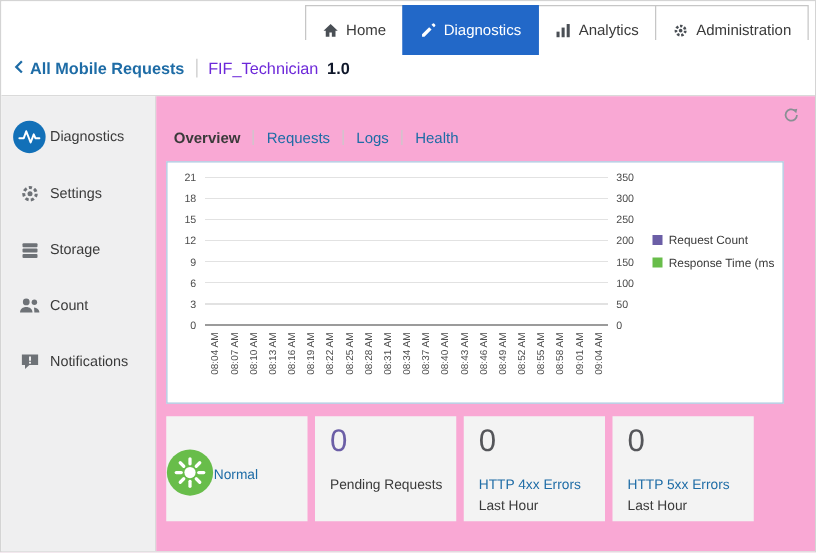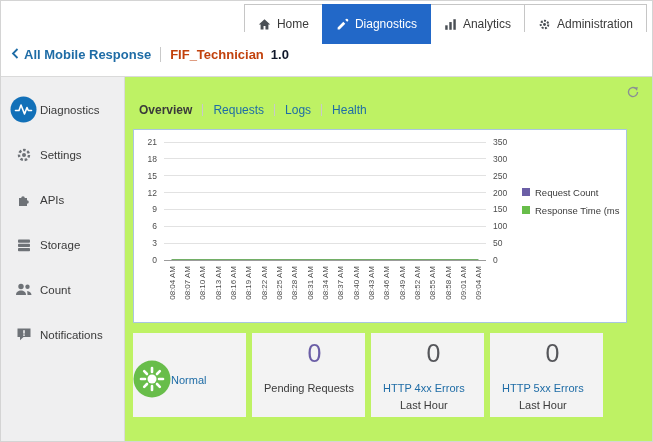--- a/index.html
+++ b/index.html
@@ -10,29 +10,29 @@
   
   .topnav { position:absolute; top:0; left:0; right:0; height:31px; display:flex; justify-content:flex-end; align-items:flex-start; padding:3px 5px 0 0; background:#fff; }
   .nav-tab { display:flex; align-items:center; gap:6px; height:40px; padding:0 13px; border:1px solid #c6c6c6; margin-left:-1px; background:#fff; font-size:12px; cursor:pointer; white-space:nowrap; }
   .nav-tab.active { background:var(--accent-blue,#2268c8); border-color:var(--accent-blue,#2268c8); color:#fff; position:relative; z-index:1; }
   .nav-icon { display:flex; align-items:center; }
 
   
   .breadcrumb-row { position:absolute; top:31px; left:0; right:0; height:45px; display:flex; align-items:center; padding-left:10px; font-size:13px; border-bottom:1px solid #dadada; background:#fff; }
   .crumb-back { color:var(--link-blue,#1e6ca6); font-weight:bold; margin-left:5px; cursor:pointer; }
   .crumb-sep { width:1px; height:15px; background:#c9c9c9; margin:0 9px; }
-  .crumb-name { font-weight:bold; color:#c2410c; }
+  .crumb-name { font-weight:normal; color:#6d28d9; }
   .crumb-version { font-weight:bold; color:#0f172a; margin-left:7px; }
 
   
   .content { position:absolute; top:76px; left:0; right:0; bottom:0; display:flex; }
   .sidebar { width:124px; background:#efeff0; border-right:1px solid #dadada; padding-top:10px; flex:none; }
   .side-item { display:flex; align-items:center; height:45px; padding-left:6px; font-size:11.5px; color:#3a3a3a; cursor:pointer; }
   .side-icon { width:33px; display:flex; justify-content:center; align-items:center; flex:none; }
-  .main { flex:1; position:relative; background:#bef264;text-align:center; }
+  .main { flex:1; position:relative; background:#f9a8d4; }
 
   
   .tabs-row { position:absolute; top:26px; left:14px; display:flex; align-items:center; font-size:12px; }
   .tab { color:var(--link-blue,#1e6ca6); cursor:pointer; }
   .tab.active { color:#3a3a3a; font-weight:bold; cursor:default; }
   .tab-sep { width:1px; height:12px; background:#c9c9c9; margin:0 10px; }
   .refresh-btn { position:absolute; top:8px; right:12px; cursor:pointer; }
 
   
   .chart-box { position:absolute; top:52px; left:8px; width:494px; height:194px; border:1px solid #a9c6df; overflow:hidden; background:#fff; }
@@ -93,21 +93,21 @@
       <span>Administration</span>
     </div>
   </header>
 
   <div class="breadcrumb-row">
     <span>
       <svg width="8" height="11" viewBox="0 0 8 11">
           <path d="M6.5 1L2 5.5 6.5 10" fill="none" stroke="#1e6ca6" stroke-width="1.8"></path>
         </svg>
     </span>
-    <span class="crumb-back">All Mobile Response</span>
+    <span class="crumb-back">All Mobile Requests</span>
     <span class="crumb-sep"></span>
     <span class="crumb-name">FIF_Technician</span>
     <span class="crumb-version">1.0</span>
   </div>
 
   <div class="content">
 
     <aside class="sidebar">
       <div class="side-item">
         <span class="side-icon">
@@ -119,28 +119,20 @@
         <span>Diagnostics</span>
       </div>
       <div class="side-item">
         <span class="side-icon">
           <svg width="16" height="16" viewBox="0 0 16 16">
               <circle cx="8" cy="8" r="5" fill="none" stroke="#6e7277" stroke-width="2.4" stroke-dasharray="2.6 1.8"></circle>
               <circle cx="8" cy="8" r="2" fill="#6e7277"></circle>
             </svg>
         </span>
         <span>Settings</span>
-      </div>
-      <div class="side-item">
-        <span class="side-icon">
-          <svg width="16" height="16" viewBox="0 0 16 16">
-              <path fill="#6e7277" d="M3 6h2.2a1.8 1.8 0 1 1 3.6 0H11v2.2a1.8 1.8 0 1 1 0 3.6V14H3z"></path>
-            </svg>
-        </span>
-        <span>APIs</span>
       </div>
       <div class="side-item">
         <span class="side-icon">
           <svg width="16" height="16" viewBox="0 0 16 16">
               <g fill="#6e7277">
                 <rect x="2" y="2.5" width="12" height="3.2" rx="0.8"></rect>
                 <rect x="2" y="6.8" width="12" height="3.2" rx="0.8"></rect>
                 <rect x="2" y="11.1" width="12" height="3.2" rx="0.8"></rect>
               </g>
             </svg>

